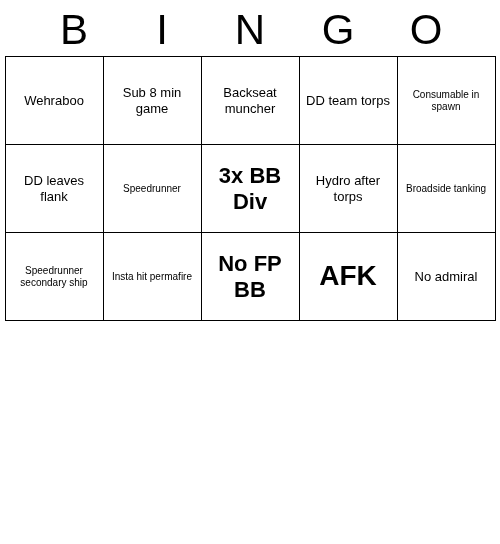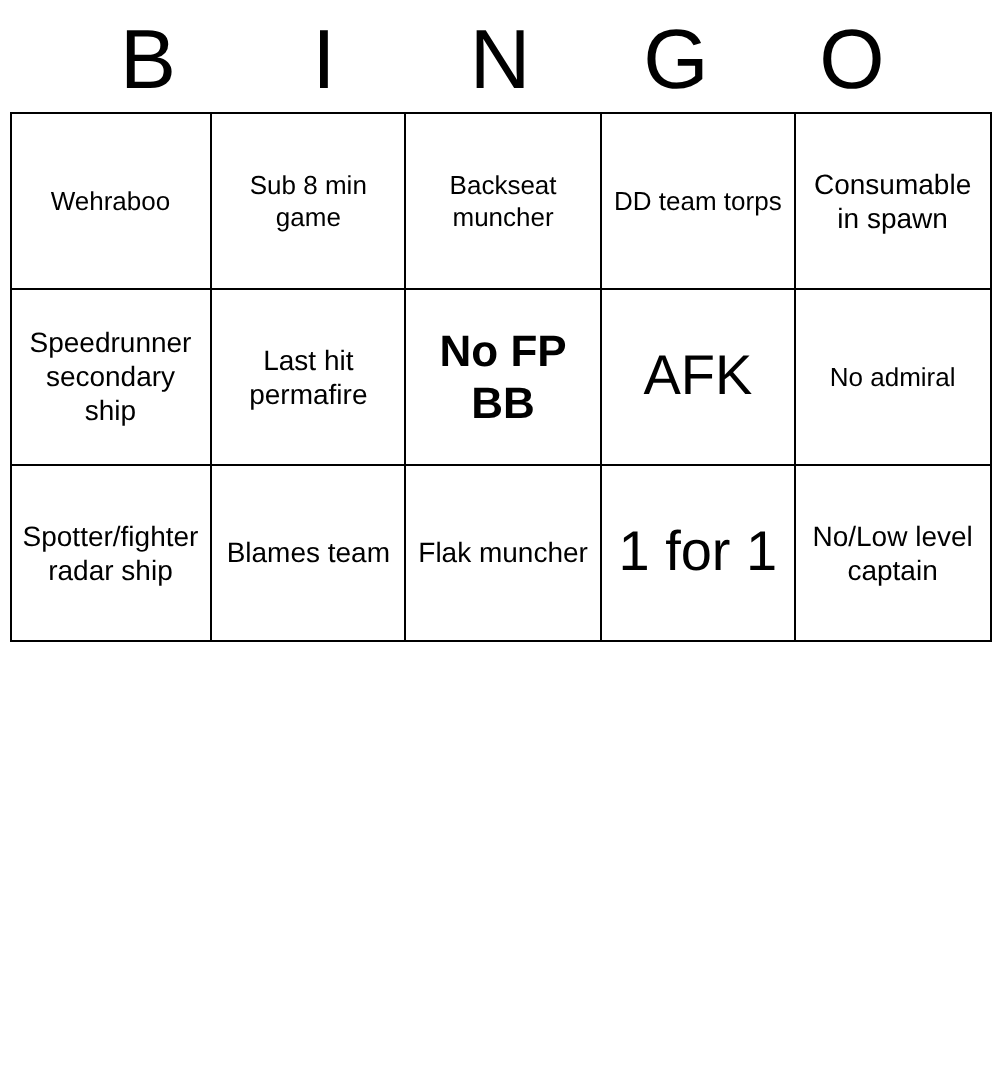--- a/index.html
+++ b/index.html
@@ -37,31 +37,31 @@
       vertical-align: middle;
       padding: 4px 3px;
       height: 88px;
       width: 92px;
     }
     .cell-normal {
       font-size: 13px;
       line-height: 1.2;
     }
     .cell-small {
-      font-size: 14px;
+      font-size: 10px;
       line-height: 1.2;
     }
     .cell-large {
       font-size: 22px;
       font-weight: bold;
       line-height: 1.15;
     }
     .cell-xlarge {
       font-size: 28px;
-      font-weight: normal;
+      font-weight: bold;
       line-height: 1.1;
     }
     .cell-medium {
       font-size: 17px;
       font-weight: bold;
       line-height: 1.2;
     }
   </style>
 </head>
 <body>
@@ -77,27 +77,27 @@
 <table class="bingo-grid">
   <tbody id="grid-body">
       <tr>
         <td class="cell-normal">Wehraboo</td>
         <td class="cell-normal">Sub 8 min game</td>
         <td class="cell-normal">Backseat muncher</td>
         <td class="cell-normal">DD team torps</td>
         <td class="cell-small">Consumable in spawn</td>
       </tr>
       <tr>
+        <td class="cell-normal">DD leaves flank</td>
+        <td class="cell-small">Speedrunner</td>
+        <td class="cell-large">3x BB Div</td>
+        <td class="cell-normal">Hydro after torps</td>
+        <td class="cell-small">Broadside tanking</td>
+      </tr>
+      <tr>
         <td class="cell-small">Speedrunner secondary ship</td>
-        <td class="cell-small">Last hit permafire</td>
+        <td class="cell-small">Insta hit permafire</td>
         <td class="cell-large">No FP BB</td>
         <td class="cell-xlarge">AFK</td>
         <td class="cell-normal">No admiral</td>
-      </tr>
-      <tr>
-        <td class="cell-small">Spotter/fighter radar ship</td>
-        <td class="cell-small">Blames team</td>
-        <td class="cell-small">Flak muncher</td>
-        <td class="cell-xlarge">1 for 1</td>
-        <td class="cell-small">No/Low level captain</td>
       </tr>
     </tbody>
 </table>
 
 </body></html>

